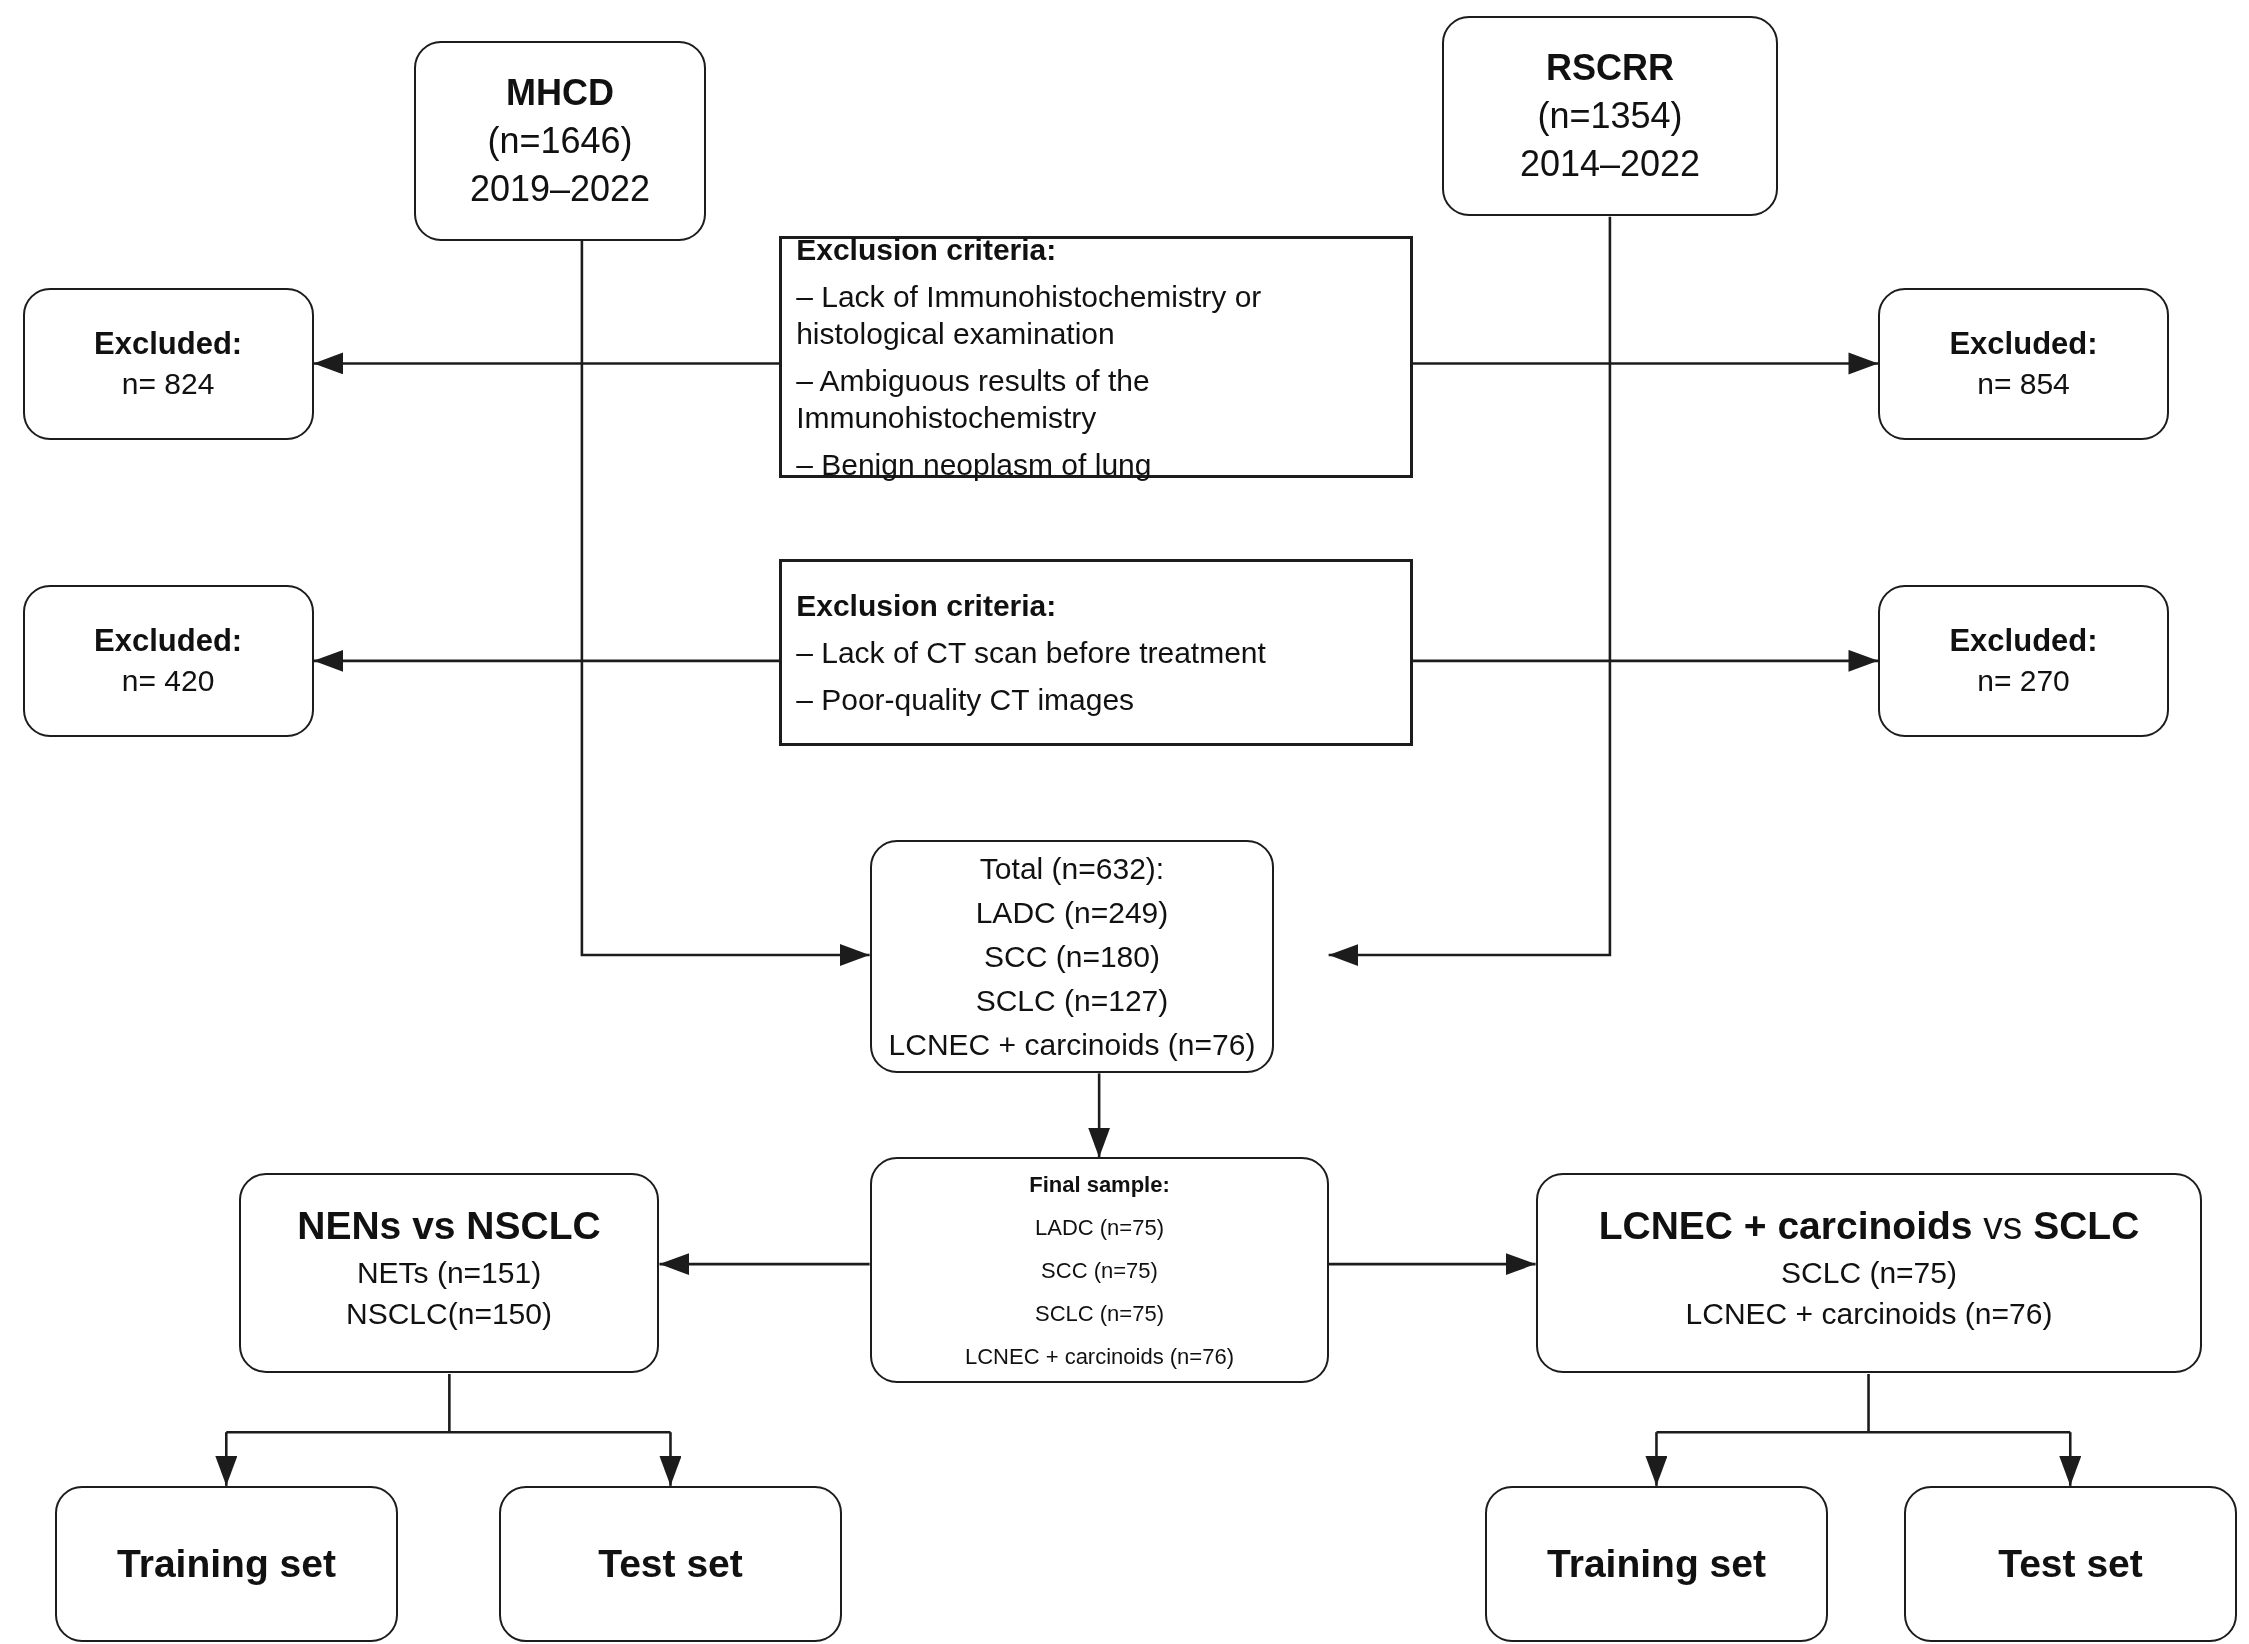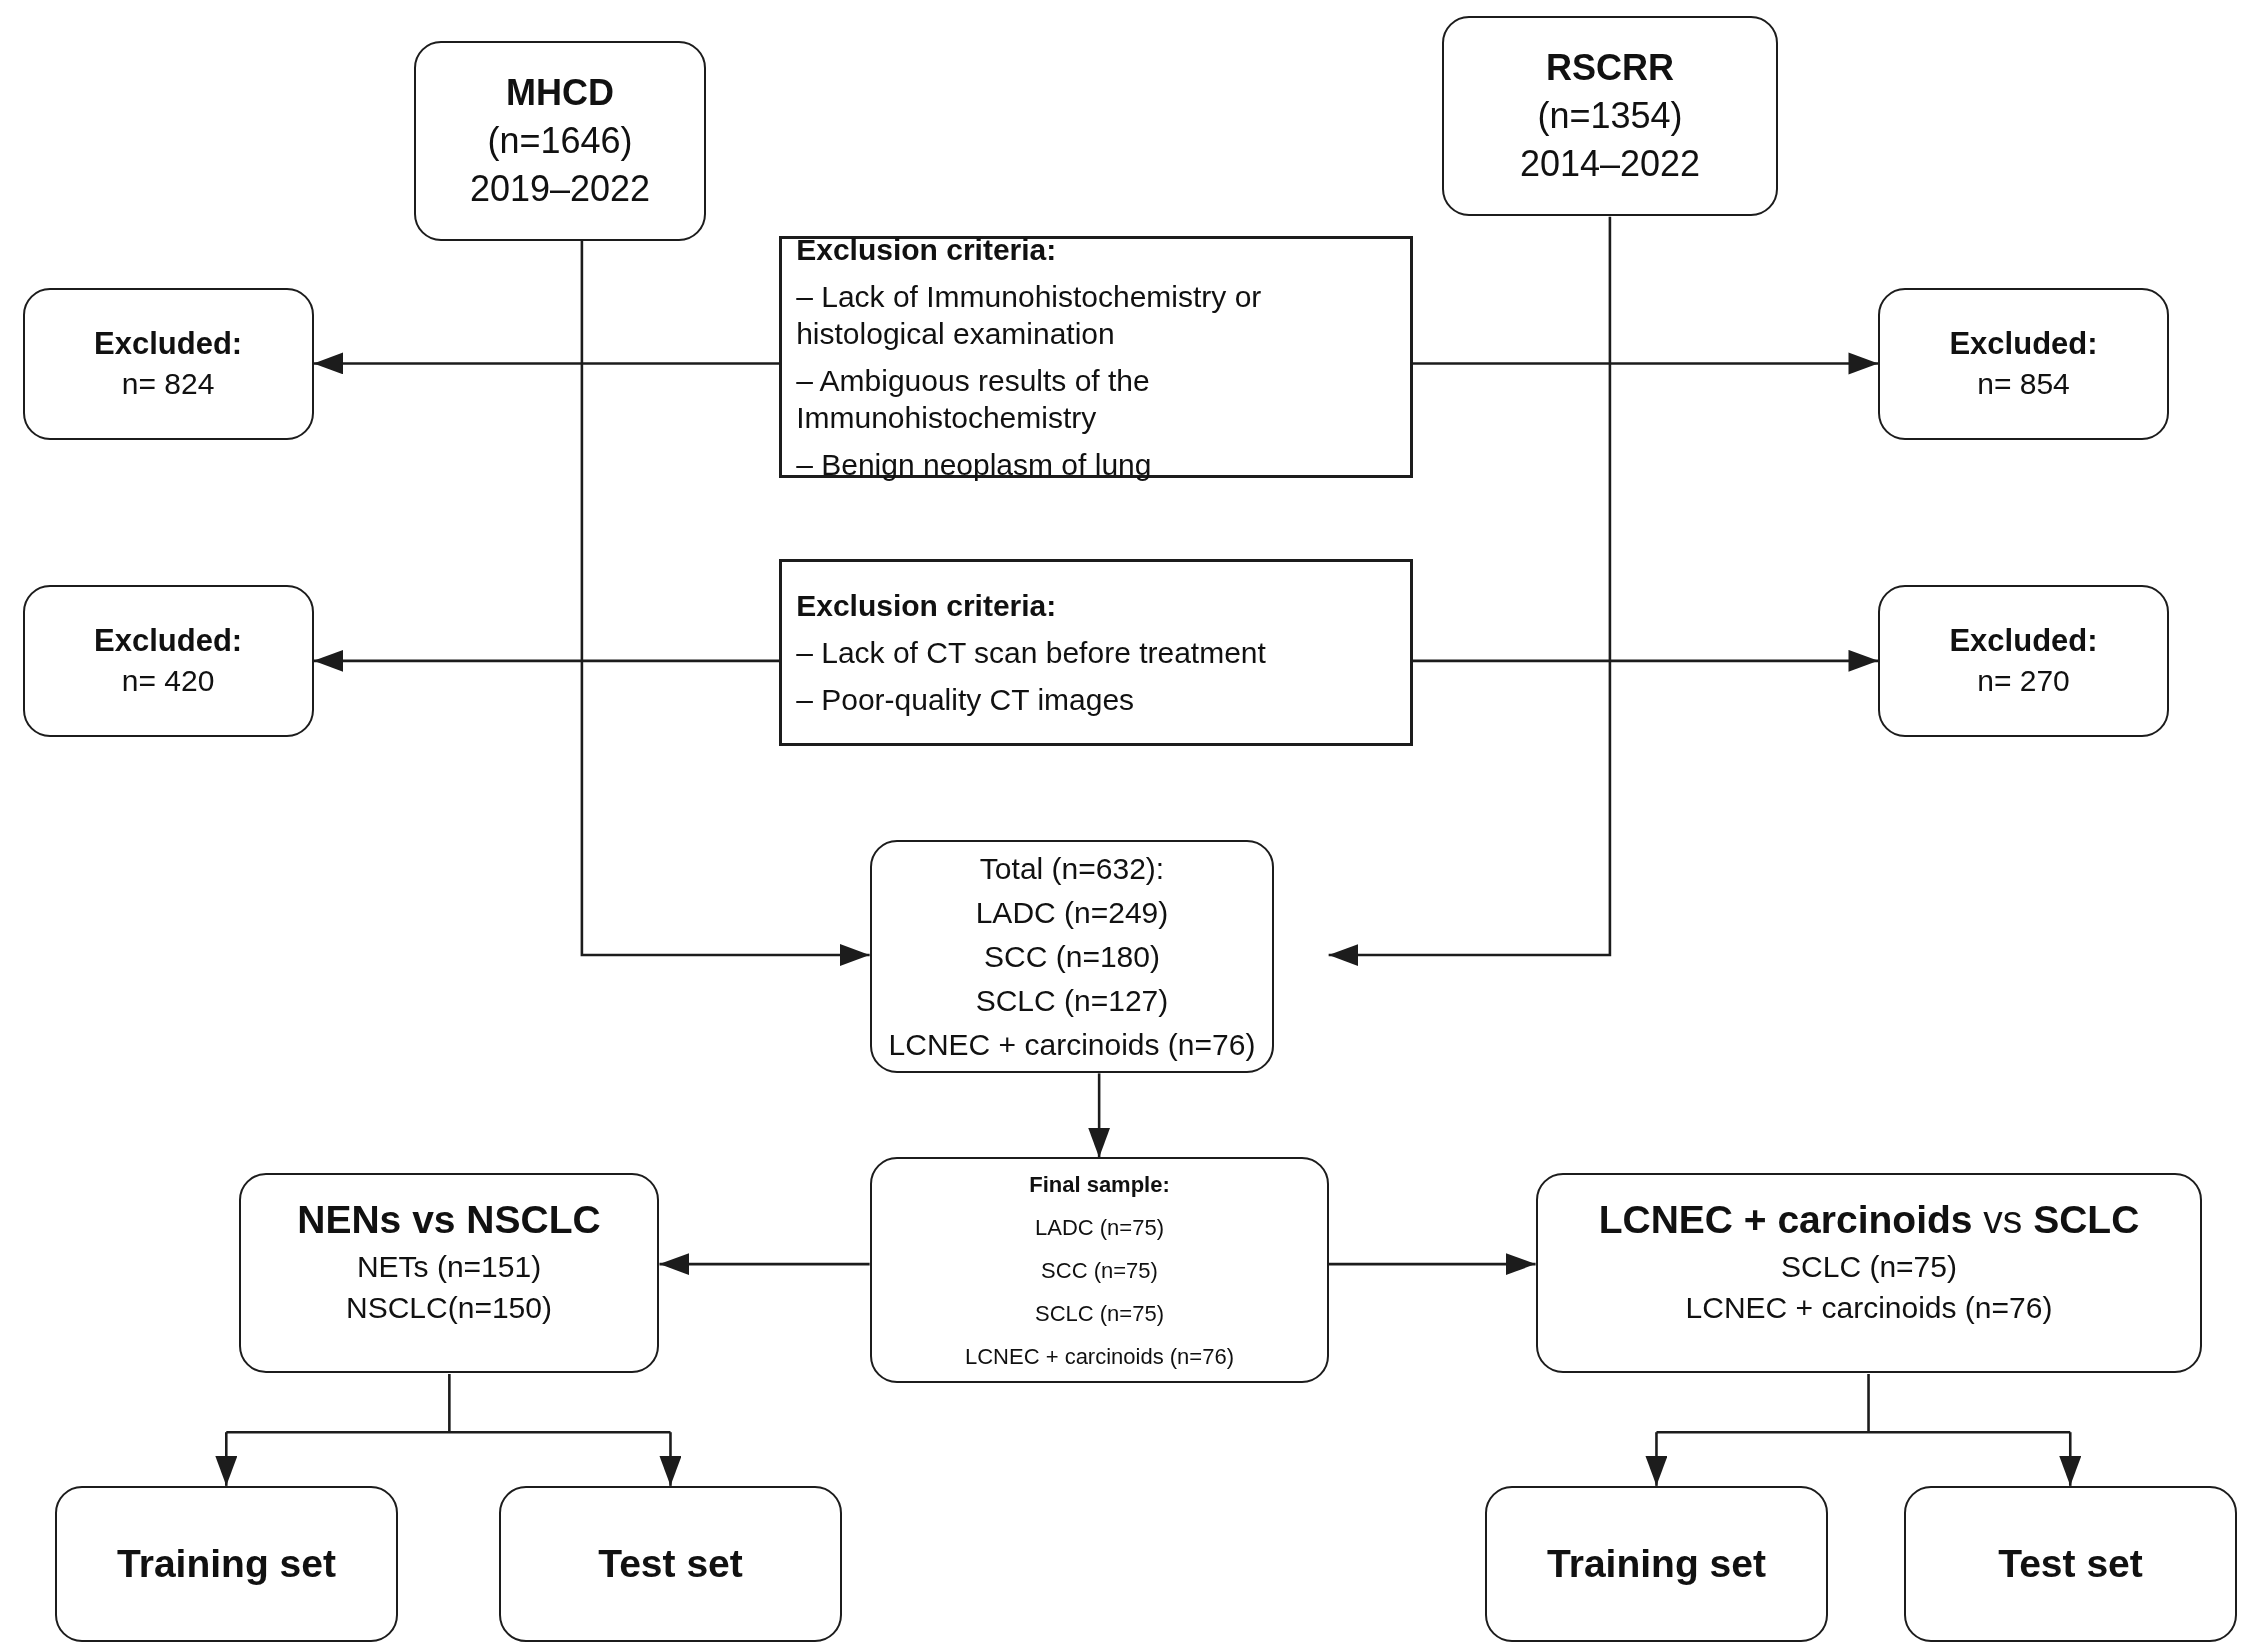--- a/index.html
+++ b/index.html
@@ -13,21 +13,21 @@
   .node{
     position:absolute;box-sizing:border-box;background:#ffffff;
     border:2.6px solid #1c1c1c;border-radius:27px;
     display:flex;flex-direction:column;align-items:center;justify-content:center;
     text-align:center;
   }
   .sharp{
     border-radius:0;border-width:3.2px;align-items:flex-start;justify-content:center;
     text-align:left;padding:2.6px 14.2px;gap:10px;
   }
-  .top-align{justify-content:flex-start;padding-top:19px;}
+  .top-align{justify-content:flex-start;padding-top:25px;}
   .t-big{font-size:36px;line-height:48px;font-weight:700;}
   .t-big-reg{font-size:36px;line-height:48px;font-weight:400;text-align:right;}
   .t-head{font-size:31px;line-height:40px;font-weight:700;}
   .t-val{font-size:30px;line-height:40px;}
   .t-line68{font-size:30px;line-height:44px;}
   .t-line66{font-size:22px;line-height:43px;}
   .t-line66 b,.b{font-weight:700;}
   .t-title{font-size:39px;line-height:52px;font-weight:700;white-space:nowrap;}
   .t-title .reg{font-weight:400;}
   .t-sub{font-size:30px;line-height:41px;}

